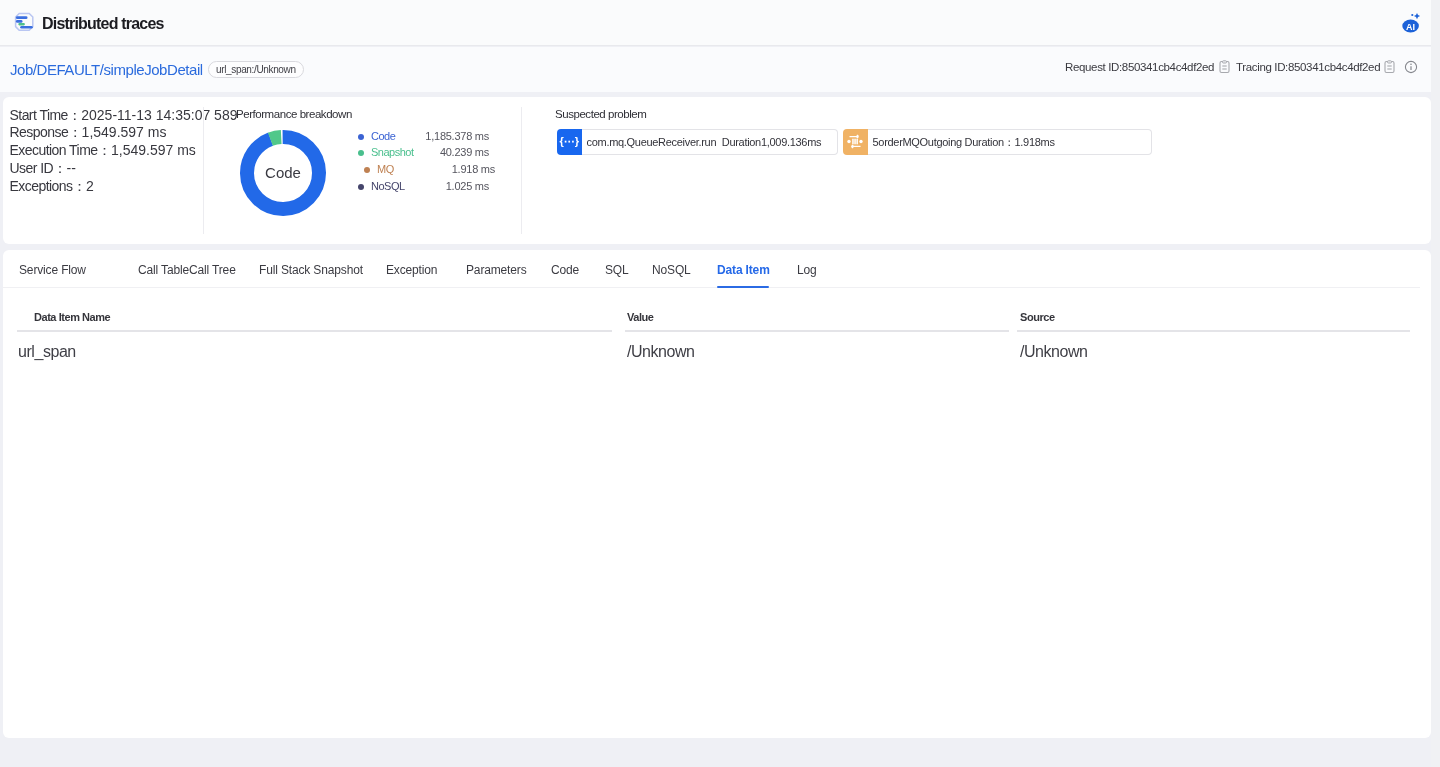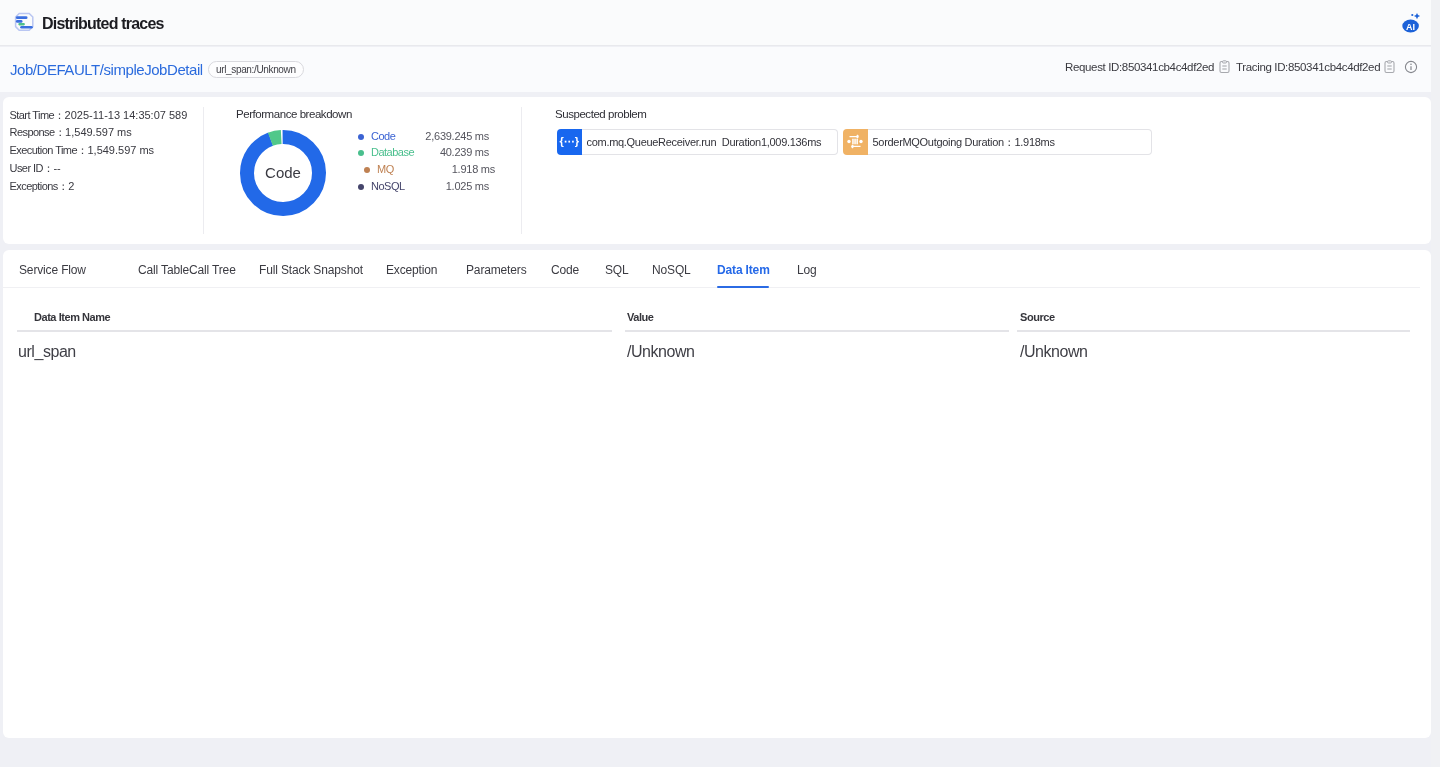--- a/index.html
+++ b/index.html
@@ -11,21 +11,21 @@
 
 .jobrow { position:absolute; left:0; top:47px; width:1440px; height:45px; background:#fafbfd; }
 .job-title { position:absolute; left:10px; top:61px; font-size:15px; letter-spacing:-0.45px; color:#2b6bdd; }
 .pill { position:absolute; left:208px; top:60.5px; height:17px; line-height:15px; border:1px solid #d9d9de; border-radius:8.5px; background:#fdfdfe; font-size:10px; letter-spacing:-0.35px; color:#3f3f46; padding:0 7px; }
 .idline { position:absolute; top:61px; font-size:11.5px; letter-spacing:-0.35px; color:#3a3a40; }
 
 .card { position:absolute; background:#fff; border-radius:6px; }
 #card1 { left:3px; top:97px; width:1428px; height:147px; }
 #card2 { left:3px; top:250px; width:1428px; height:488px; }
 .vdiv { position:absolute; width:1px; background:#ececf0; top:10px; height:127px; }
-.kv { position:absolute; left:9.5px; top:106.5px; font-size:11px; color:#38383f; }
+.kv { position:absolute; left:9.5px; top:106.5px; font-size:14px; color:#38383f; }
 .kv div { height:17.8px; line-height:17.8px; white-space:pre; }
 .kv .lab { letter-spacing:-0.55px; }
 .sec-title { position:absolute; font-size:11.5px; letter-spacing:-0.45px; color:#2f2f36; }
 
 .leg-row { position:absolute; height:17px; font-size:11px; letter-spacing:-0.15px; }
 .leg-dot { position:absolute; left:0px; top:5.5px; width:6px; height:6px; border-radius:3px; }
 .leg-name { position:absolute; left:13px; top:1.5px; letter-spacing:-0.5px; }
 .leg-val { position:absolute; right:0; top:1.5px; color:#55555e; letter-spacing:-0.25px; }
 
 .chip-ico { position:absolute; width:24.5px; height:25.5px; border-radius:4px 0 0 4px; color:#fff; }
@@ -97,25 +97,25 @@
     <circle cx="45" cy="45" r="36" fill="none" stroke="#2269e8" stroke-width="14" stroke-dasharray="213.6 226.19"></circle>
   </g>
   <g transform="rotate(-110.5 45 45)">
     <circle cx="45" cy="45" r="36" fill="none" stroke="#50c88a" stroke-width="14" stroke-dasharray="11.1 226.19"></circle>
   </g>
   <text x="45" y="50" font-size="15" fill="#3a3a42" text-anchor="middle">Code</text>
 </svg>
 <div class="leg-row" style="left:358px; top:128px; width:131px;">
   <span class="leg-dot" style="background:#3b63d3;"></span>
   <span class="leg-name" style="color:#3b63d3;">Code</span>
-  <span class="leg-val">2,639.245 ms</span>
+  <span class="leg-val">1,185.378 ms</span>
 </div>
 <div class="leg-row" style="left:358px; top:144.8px; width:131px;">
   <span class="leg-dot" style="background:#49bf8d;"></span>
-  <span class="leg-name" style="color:#49bf8d;">Database</span>
+  <span class="leg-name" style="color:#49bf8d;">Snapshot</span>
   <span class="leg-val">40.239 ms</span>
 </div>
 <div class="leg-row" style="left:364px; top:161.6px; width:131px;text-align:right;">
   <span class="leg-dot" style="background:#bf8152;"></span>
   <span class="leg-name" style="color:#bf8152;">MQ</span>
   <span class="leg-val">1.918 ms</span>
 </div>
 <div class="leg-row" style="left:358px; top:178.4px; width:131px;">
   <span class="leg-dot" style="background:#45456b;"></span>
   <span class="leg-name" style="color:#45456b;">NoSQL</span>

